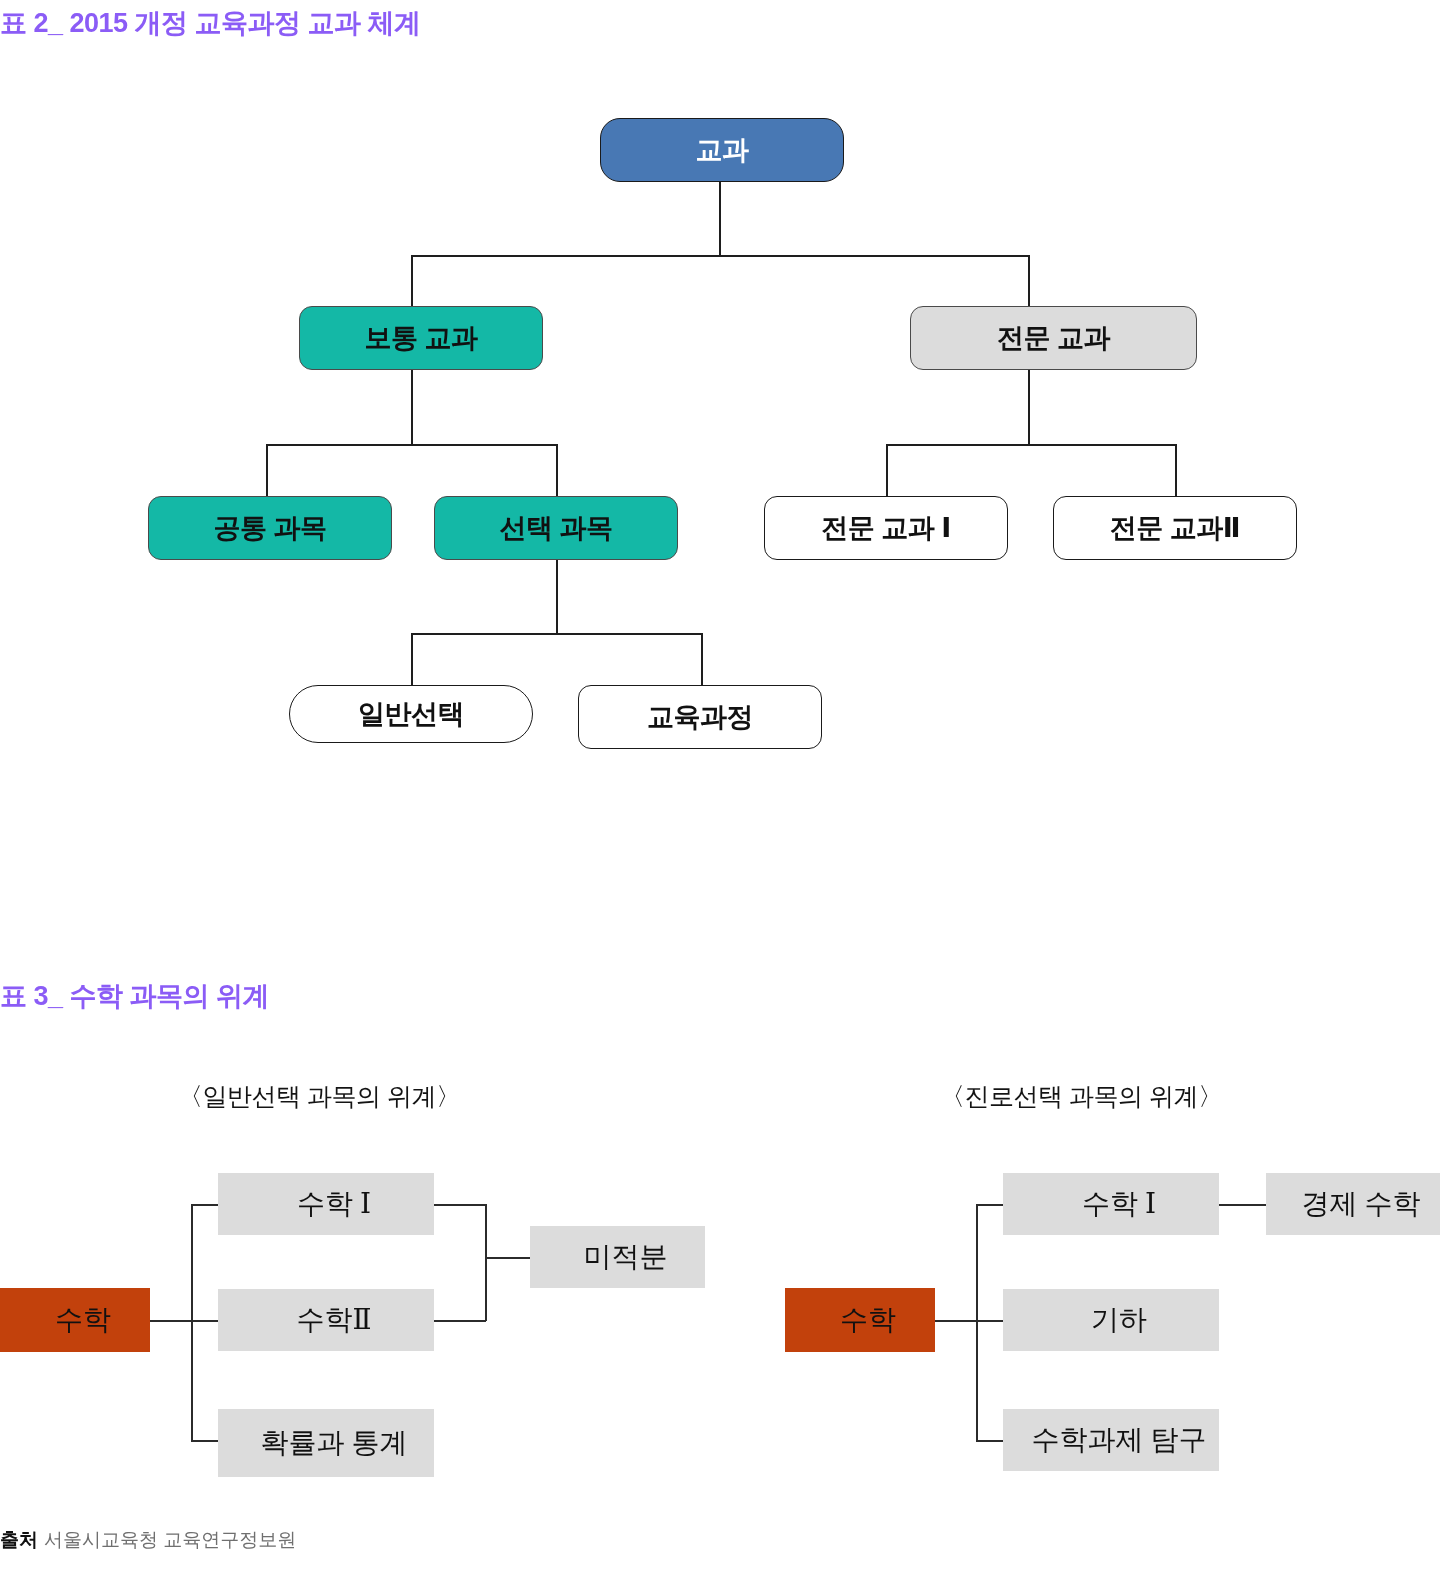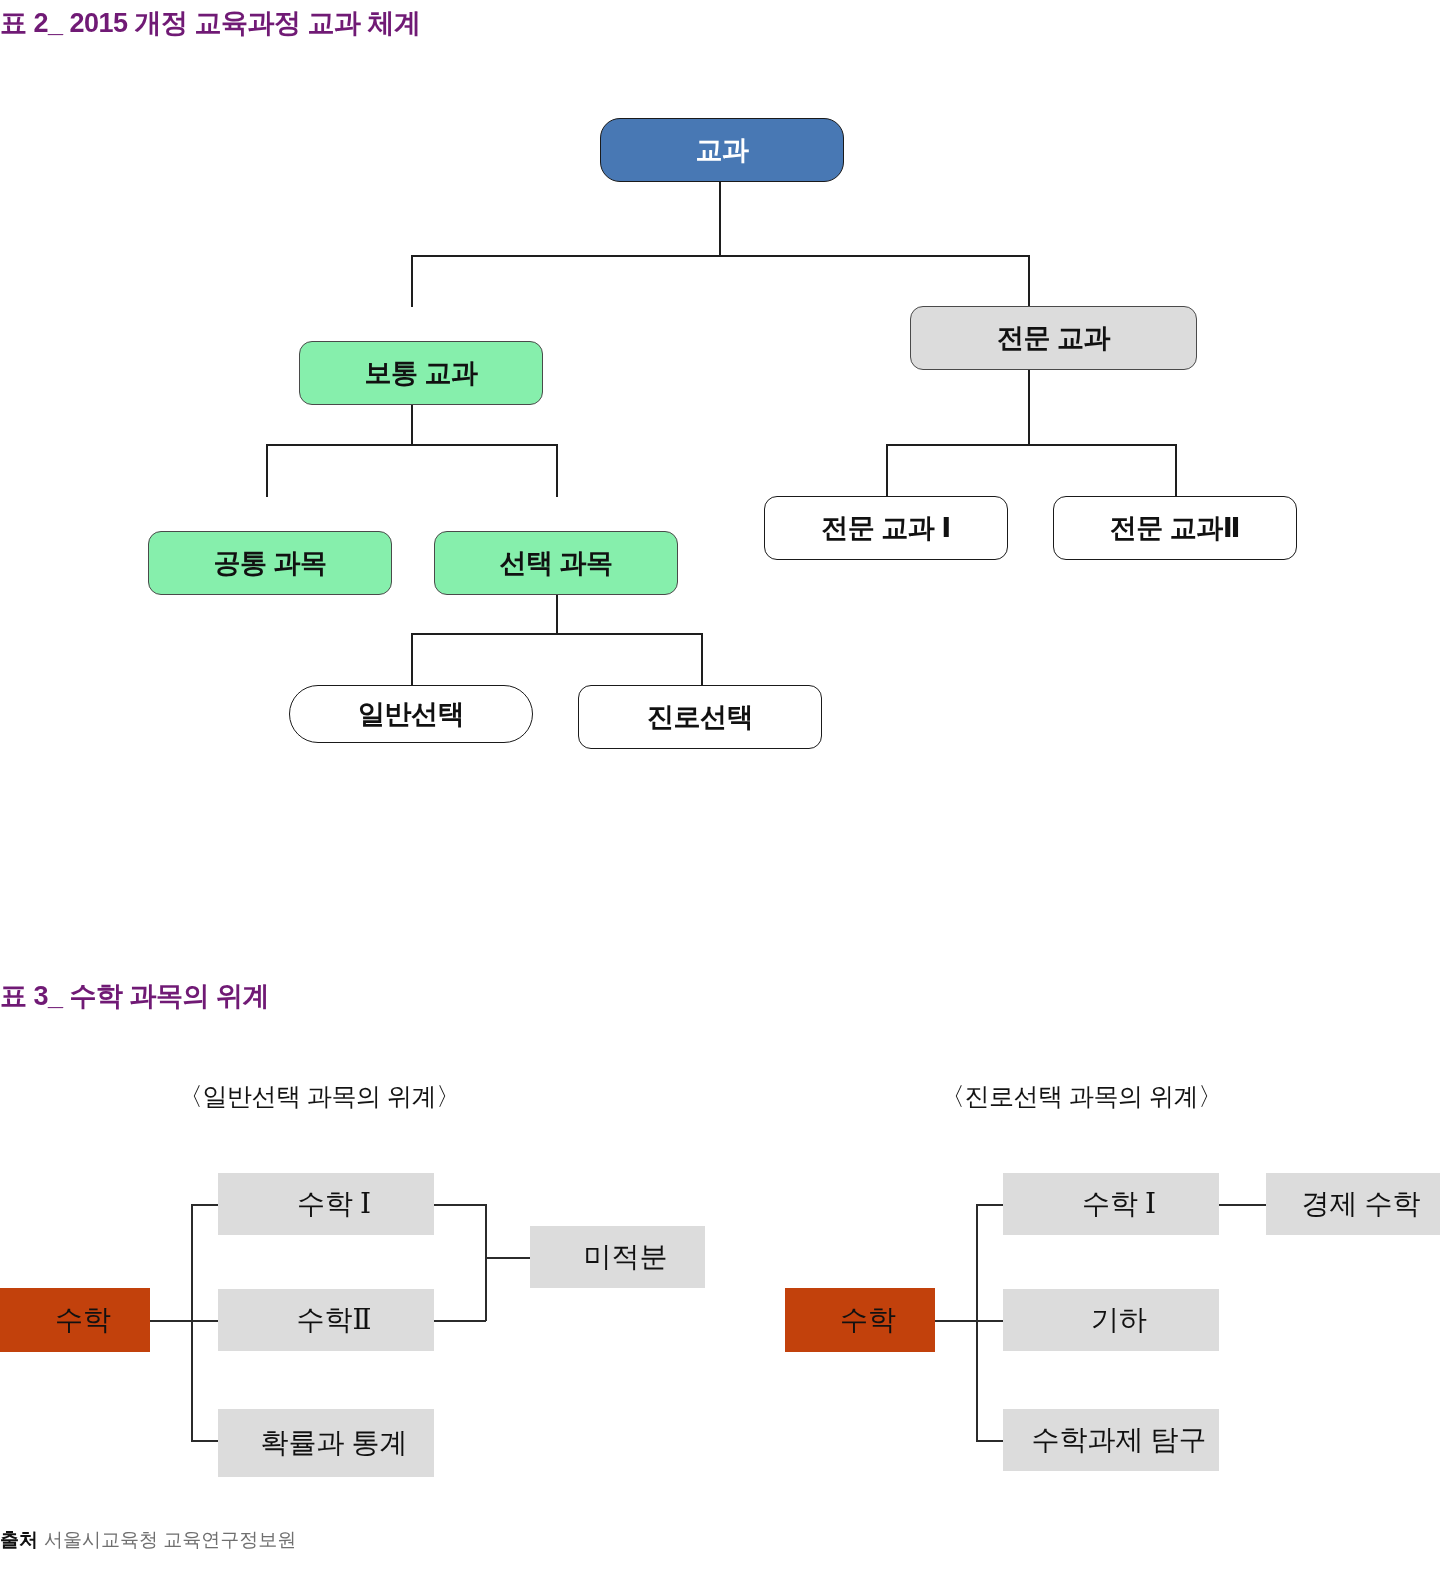--- a/index.html
+++ b/index.html
@@ -17,21 +17,21 @@
   }
 
   .page { position: absolute; inset: 0; }
 
   
   .table-title {
     position: absolute;
     font-size: 27px;
     font-weight: bold;
     letter-spacing: -0.5px;
-    color: #701a75;
+    color: #8b5cf6;
     white-space: nowrap;
   }
   #title-table2 { left: 0px;  top: 5px; }
   #title-table3 { left: 0px;  top: 978px; }
 
   .section-caption {
     position: absolute;
     font-size: 25px;
     font-weight: normal;
     color: #141414;
@@ -72,24 +72,23 @@
     font-weight: bold;
     letter-spacing: -0.5px;
     white-space: nowrap;
   }
   .org-node.root {
     background: #4878b4;
     color: #ffffff;
     border-color: #1a1a1a;
   }
   .org-node.pink {
-    background: #86efac;
+    background: #14b8a6;
     color: #111111;
     border-color: #4a4a4a;
-    margin-top: 35px;
   }
   .org-node.gray {
     background: #dcdcdc;
     color: #111111;
     border-color: #4a4a4a;
   }
   .org-node.plain {
     background: #ffffff;
     color: #111111;
     border-color: #1a1a1a;
@@ -172,21 +171,21 @@
 
   <div class="org-node plain" style="left:1053px; top:496px; width:244px; height:64px;">
     <span>전문 교과Ⅱ</span>
   </div>
 
   <div class="org-node plain" style="left:289px; top:685px; width:244px; height:58px;border-radius:29px;">
     <span>일반선택</span>
   </div>
 
   <div class="org-node plain" style="left:578px; top:685px; width:244px; height:64px;">
-    <span>진로선택</span>
+    <span>교육과정</span>
   </div>
 
   <div class="table-title" id="title-table3">표 3_ 수학 과목의 위계</div>
 
   <div class="section-caption" id="caption-left">〈일반선택 과목의 위계〉</div>
 
   <div class="section-caption" id="caption-right">〈진로선택 과목의 위계〉</div>
 
   <div class="h-line-h" style="left:150px; top:1320px; width:42px;"></div>
   <div class="h-line-v" style="left:191px; top:1204px; height:237px;"></div>

